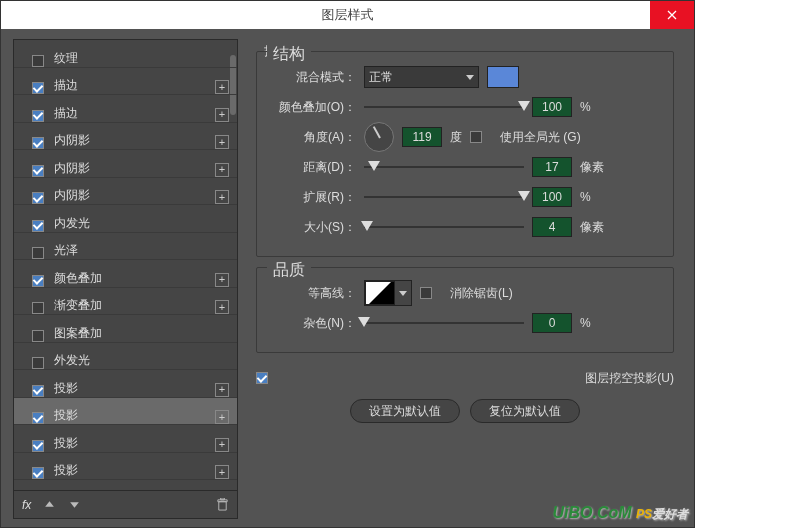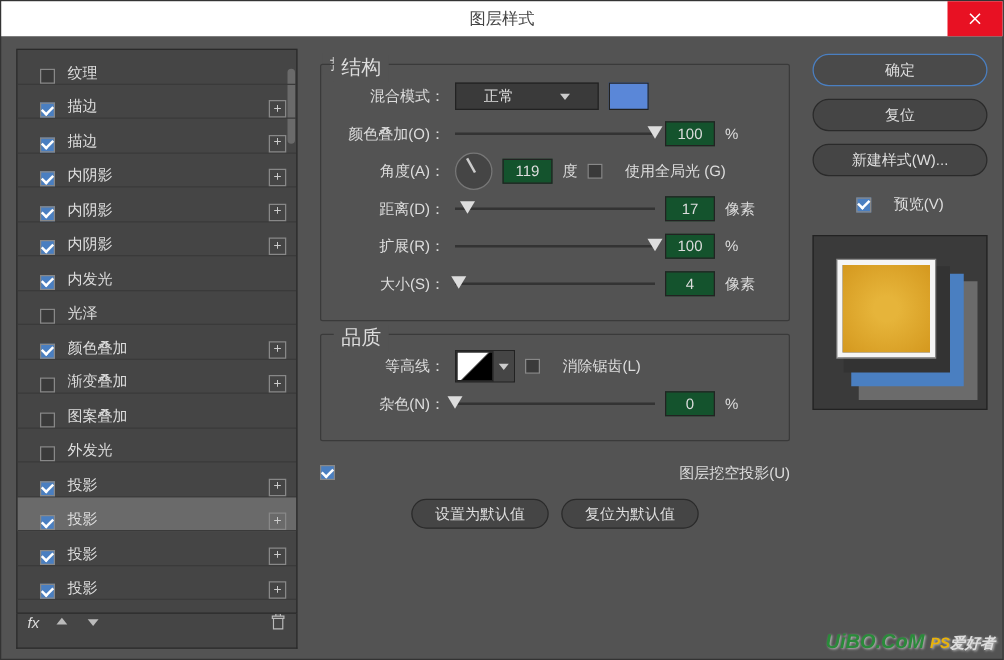--- a/index.html
+++ b/index.html
@@ -1,40 +1,40 @@
 <!DOCTYPE html>
 <html><head>
 <meta charset="utf-8">
 <style>
 *{box-sizing:border-box;margin:0;padding:0;font-family:"Microsoft YaHei",sans-serif;font-size:12px;color:#ddd}
 body{background:#fff}
-.window{width:803px;height:528px;background:#535353;position:relative;border:1px solid #333}
+.window{width:695px;height:528px;background:#535353;position:relative;border:1px solid #333}
 .titlebar{height:28px;background:#fff;display:flex;align-items:center;justify-content:center;position:relative}
 .titlebar span{color:#444;font-size:13px}
 .close-btn{position:absolute;right:0;top:0;width:44px;height:28px;background:#e81123;display:flex;align-items:center;justify-content:center;cursor:pointer}
 .close-btn svg{width:10px;height:10px}
 .body{display:flex;height:calc(100% - 28px);padding:10px 12px 8px 12px;gap:10px}
 .left{width:225px;display:flex;flex-direction:column}
 .effects-list{flex:1;background:#454545;border:1px solid #2a2a2a;overflow:hidden;position:relative}
 .effect-row{height:27.5px;display:flex;align-items:flex-end;padding:0 8px 0 18px;border-bottom:1px solid #3a3a3a;position:relative}
 .effect-row.sel{background:#6a6a6a}
 .chk{width:12px;height:12px;border:1px solid #888;background:#3a3a3a;margin-right:10px;display:flex;align-items:center;justify-content:center}
 .chk.on{background:#4a7fc1}
 .chk.on::after{content:"";width:4px;height:7px;border:solid #fff;border-width:0 2px 2px 0;transform:rotate(45deg);margin-top:-2px}
 .plus{position:absolute;right:8px;width:14px;height:14px;border:1px solid #888;display:flex;align-items:center;justify-content:center;font-size:11px;line-height:1;color:#ccc}
 .scroll-ind{position:absolute;right:1px;top:0;width:6px;background:#6a6a6a;border-radius:3px}
-.left-footer{height:28px;background:#454545;border:1px solid #2a2a2a;border-top:none;display:flex;align-items:flex-start;padding:0 8px;gap:12px}
+.left-footer{height:28px;background:#454545;border:1px solid #2a2a2a;border-top:none;display:flex;align-items:center;padding:0 8px;gap:12px}
 .left-footer .spacer{flex:1}
 .center{flex:1;padding:4px 8px}
 .group{border:1px solid #3a3a3a;border-radius:2px;padding:10px 14px 14px 14px;margin-bottom:10px;position:relative}
 .group-title{position:absolute;top:-8px;left:10px;background:#535353;padding:0 6px;font-size:16px}
 .panel-title{position:absolute;top:-8px;left:2px;background:#535353;padding:0 6px}
 .row{display:flex;align-items:center;height:30px;gap:8px}
 .row .lbl{width:85px;text-align:right}
-.combo{width:115px;height:22px;background:#3a3a3a;border:1px solid #222;display:flex;align-items:center;padding:0 22px;justify-content:space-between}
+.combo{width:115px;height:22px;background:#3a3a3a;border:1px solid #222;display:flex;align-items:center;padding:0 4px;justify-content:space-between}
 .combo .arrow{width:0;height:0;border-left:4px solid transparent;border-right:4px solid transparent;border-top:5px solid #ccc}
 .color-sw{width:32px;height:22px;background:#5a87d8;border:1px solid #222}
 .slider{position:relative;height:16px;flex:1;max-width:160px}
 .slider .track{position:absolute;top:7px;left:0;right:0;height:2px;background:#333}
 .slider .thumb{position:absolute;top:2px;width:0;height:0;border-left:6px solid transparent;border-right:6px solid transparent;border-top:10px solid #ddd;transform:translateX(-6px)}
 .num{width:40px;height:20px;background:#14532d;border:1px solid #222;text-align:center;line-height:18px}
 .unit{width:28px}
 .dial{width:30px;height:30px;border-radius:50%;border:1px solid #777;background:#454545;position:relative}
 .dial::after{content:"";position:absolute;width:2px;height:13px;background:#ccc;left:14px;top:2px;transform-origin:50% 13px;transform:rotate(-29deg)}
 .contour{width:30px;height:24px;background:linear-gradient(135deg,#fff 0%,#fff 48%,#000 52%,#000 100%);border:1px solid #222}
@@ -266,39 +266,18 @@
           <div class="btn">
               <span>设置为默认值</span>
             </div>
           <div class="btn">
               <span>复位为默认值</span>
             </div>
         </div>
       </div>
     </div>
 
-    <div class="right">
-      <div class="rbtn primary">
-          <span>确定</span>
-        </div>
-      <div class="rbtn">
-          <span>复位</span>
-        </div>
-      <div class="rbtn">
-          <span>新建样式(W)...</span>
-        </div>
-      <div class="preview-chk">
-        <div class="chk on"></div>
-        <span>预览(V)</span>
-      </div>
-      <div class="preview">
-        <div class="pv-shadow3"></div>
-        <div class="pv-shadow2"></div>
-        <div class="pv-shadow1"></div>
-        <div class="pv-main"></div>
-      </div>
-    </div>
   </div>
 
   <div class="watermark">
     UiBO.CoM <span class="ps">PS</span><span>爱好者</span>
   </div>
 </div>
 
 </body></html>

